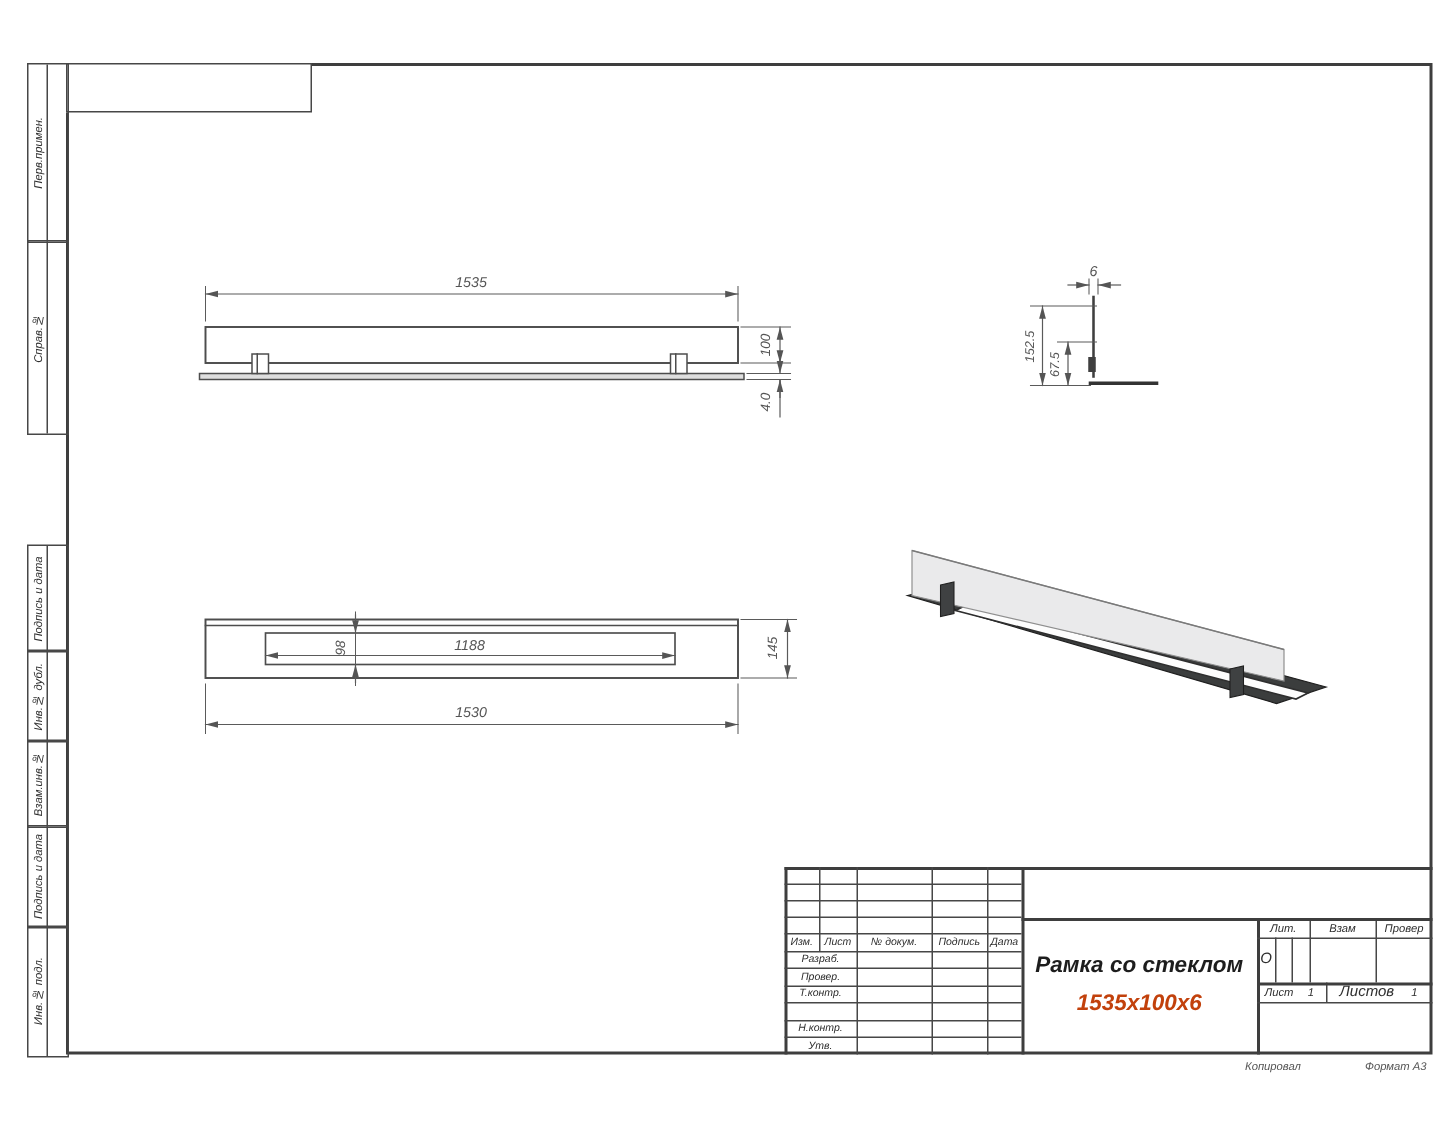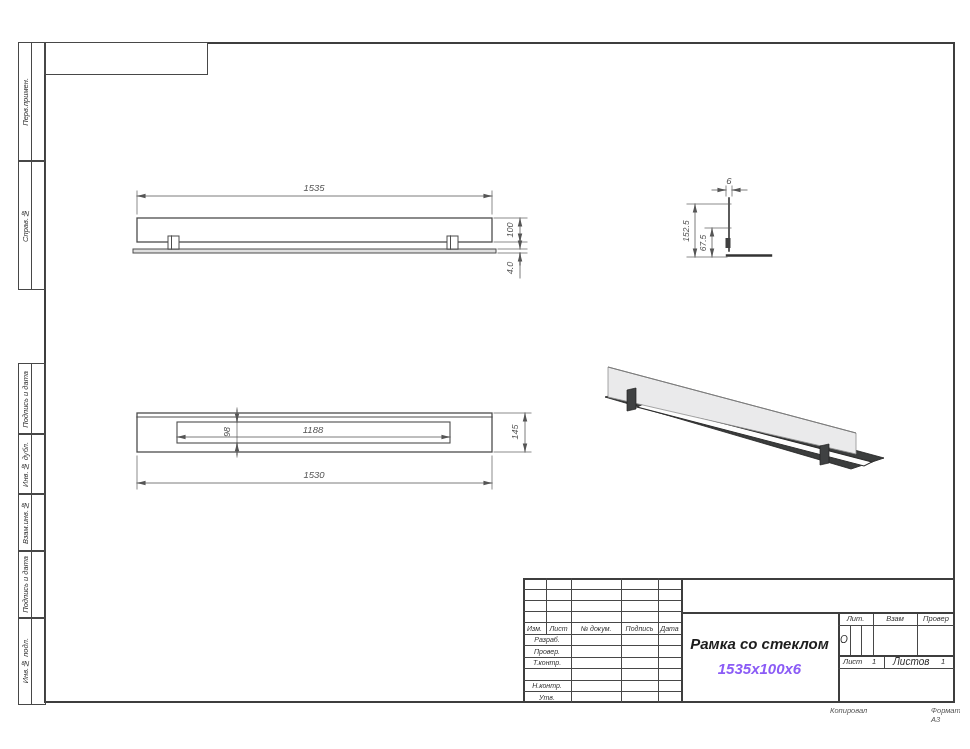--- a/index.html
+++ b/index.html
@@ -17,21 +17,21 @@
   .lbl.left{justify-content:flex-start;padding-left:3px;}
   .side-block{position:absolute;left:18px;width:26px;border:1.4px solid #474747;display:flex;}
   .side-block .half{width:12px;border-right:1px solid #474747;display:flex;
        align-items:center;justify-content:center;overflow:hidden;}
   .side-block .vtext{writing-mode:vertical-rl;transform:rotate(180deg);
        font-style:italic;font-size:7.5px;color:#2f2f2f;white-space:nowrap;}
   .doc-title{position:absolute;left:683px;top:612px;width:153px;height:88px;
        display:flex;flex-direction:column;align-items:center;justify-content:center;
        gap:8px;padding-bottom:12px;}
   .doc-title .t1{font-style:italic;font-weight:600;font-size:15px;color:#1d1d1d;}
-  .doc-title .t2{font-style:italic;font-weight:600;font-size:15px;color:#8b5cf6;}
+  .doc-title .t2{font-style:italic;font-weight:600;font-size:15px;color:#c2410c;}
   .foot{position:absolute;font-style:italic;font-size:7.5px;color:#555;}
   svg text{font-family:"Liberation Sans",sans-serif;font-style:italic;fill:#555;}
 </style>
 </head>
 <body>
 
 <div class="page">
 
   <svg class="abs" style="left:0;top:0" width="970" height="749" viewBox="0 0 970 749">
     <defs>
@@ -214,15 +214,15 @@
     <div class="lbl" style="left:873px;top:612px;width:44px;height:13px;font-size:7.5px;">Взам</div>
     <div class="lbl" style="left:917px;top:612px;width:38px;height:13px;font-size:7.5px;">Провер</div>
     <div class="lbl" style="left:838px;top:625px;width:12px;height:30px;font-size:10px;">О</div>
     <div class="lbl left" style="left:840px;top:655px;width:28px;height:13px;font-size:7.5px;">Лист</div>
     <div class="lbl" style="left:866px;top:655px;width:16px;height:13px;font-size:7.5px;">1</div>
     <div class="lbl left" style="left:890px;top:655px;width:40px;height:13px;font-size:10px;">Листов</div>
     <div class="lbl" style="left:934px;top:655px;width:18px;height:13px;font-size:7.5px;">1</div>
   </div>
 
   <div class="foot" style="left:830px;top:706px;">Копировал</div>
-  <div class="foot" style="left:910px;top:706px;margin-left:21px;">Формат А3</div>
+  <div class="foot" style="left:910px;top:706px;">Формат А3</div>
 
 </div>
 
 </body></html>

